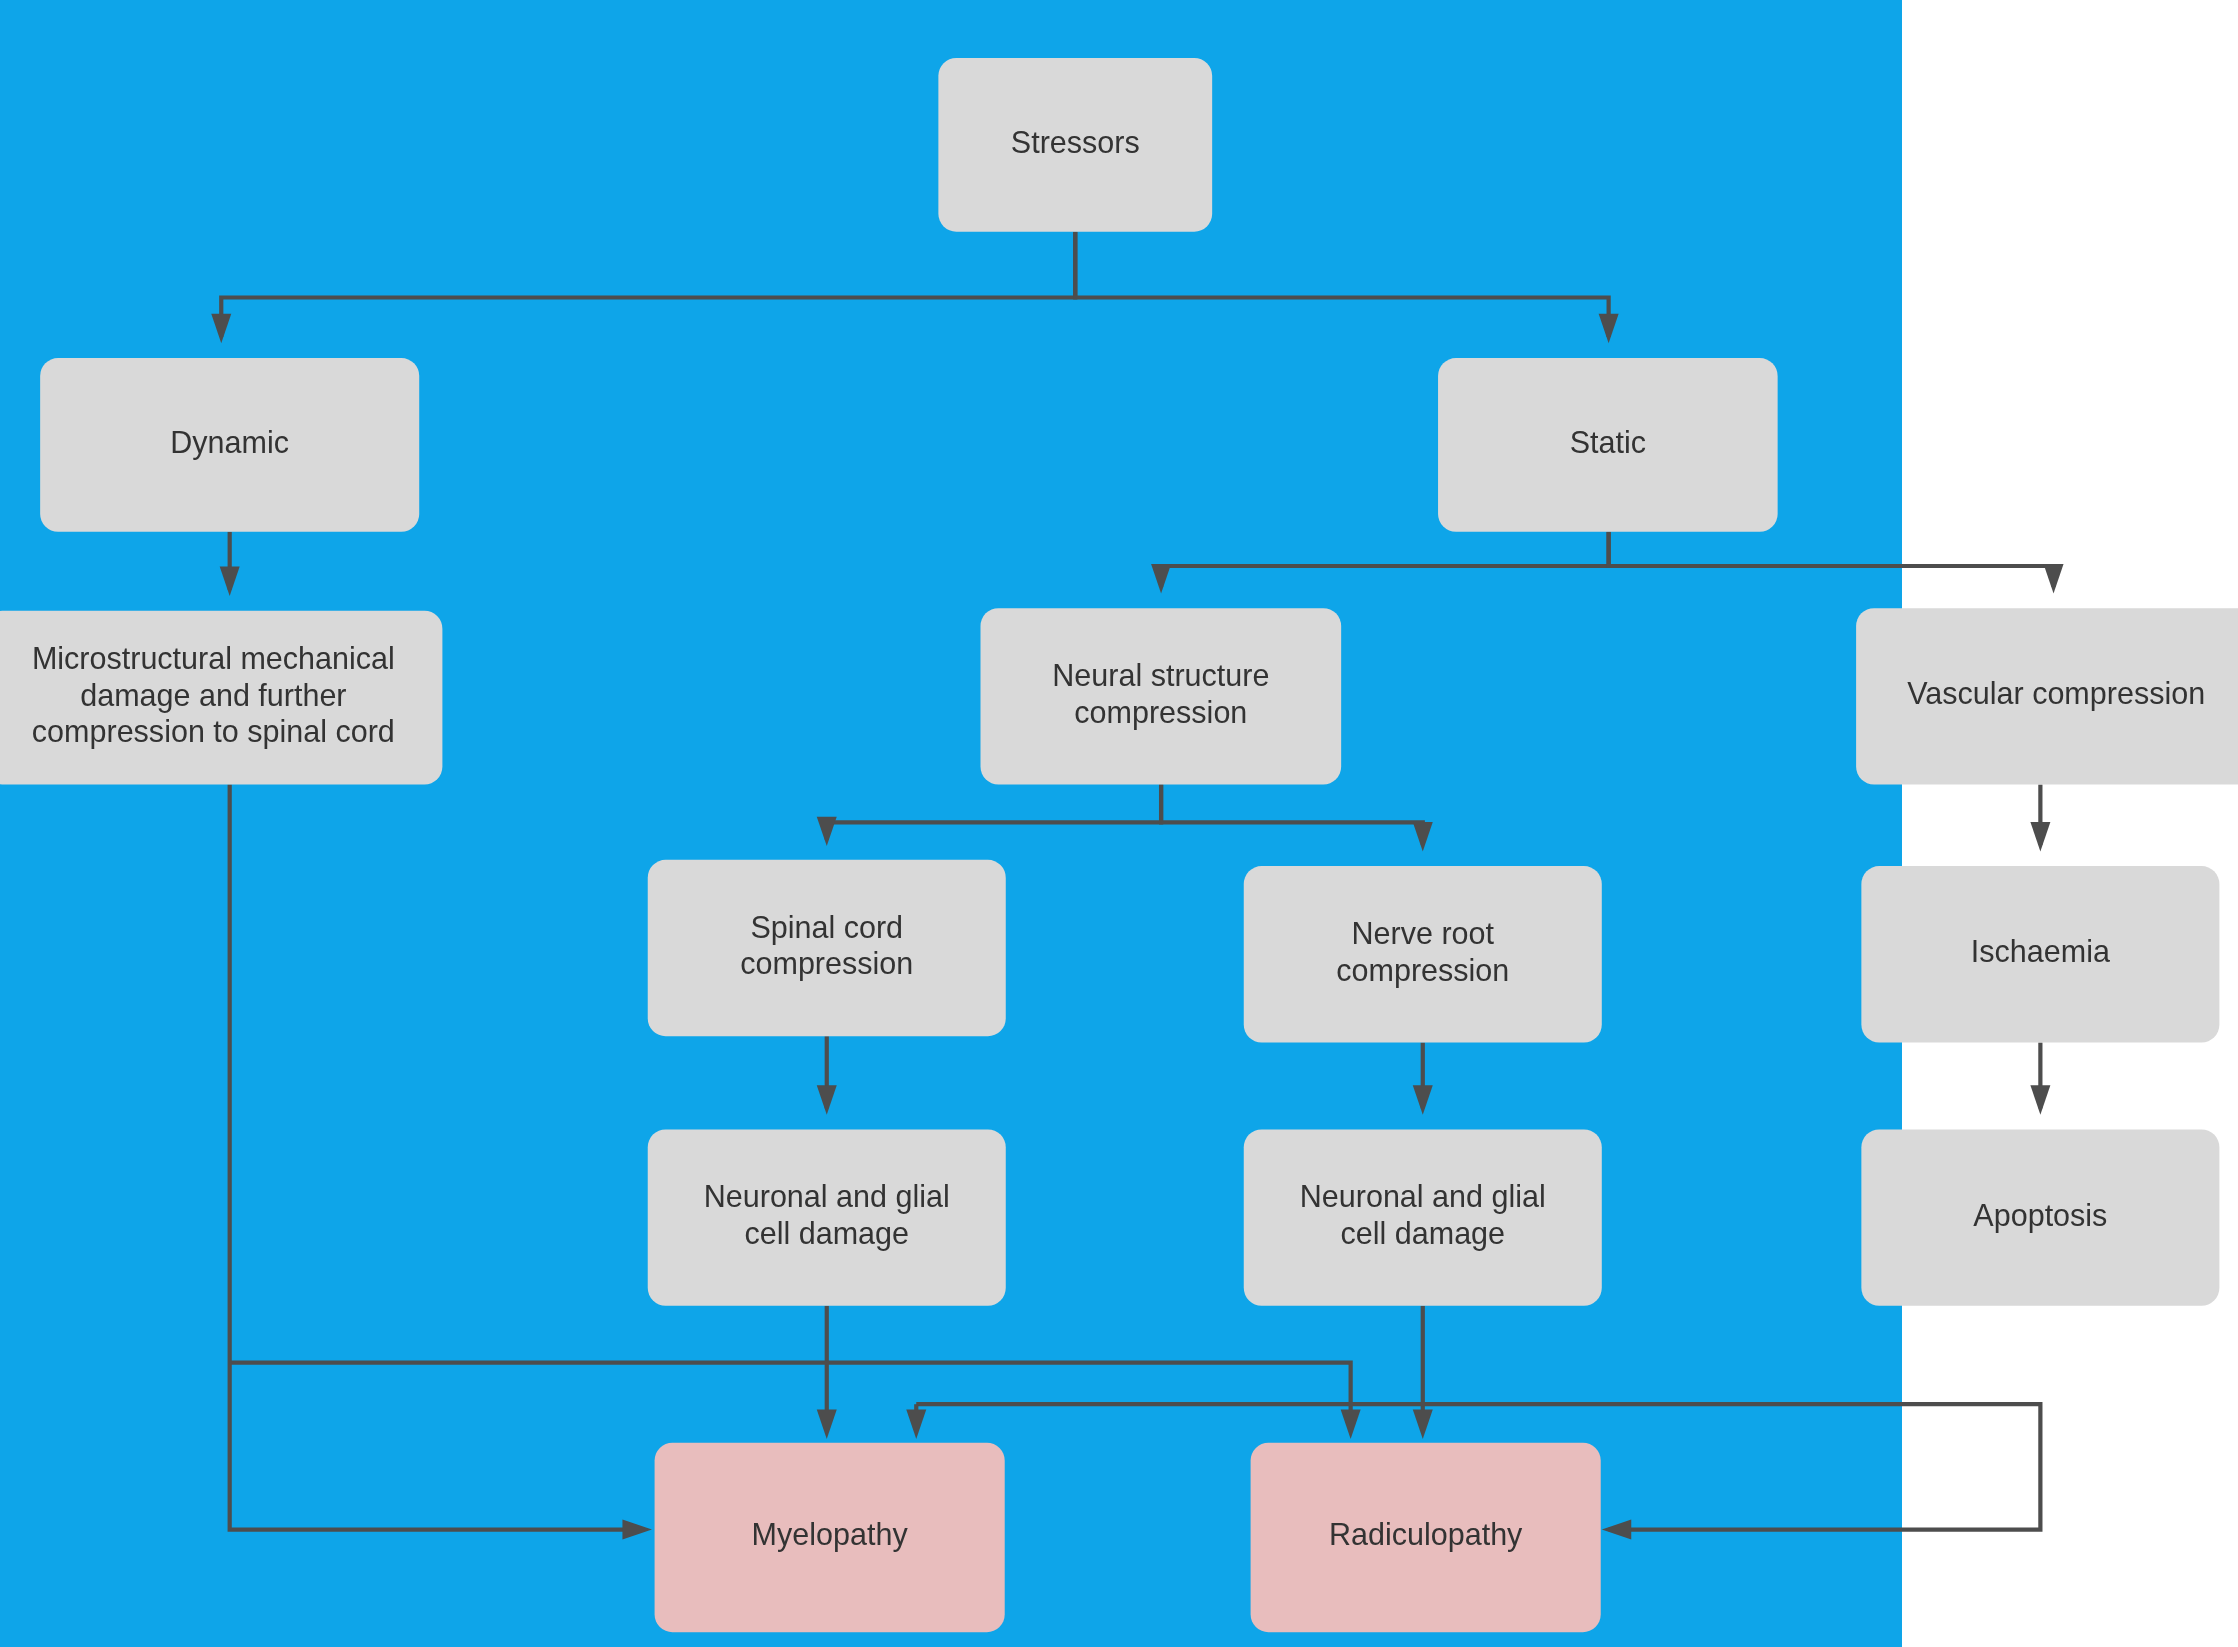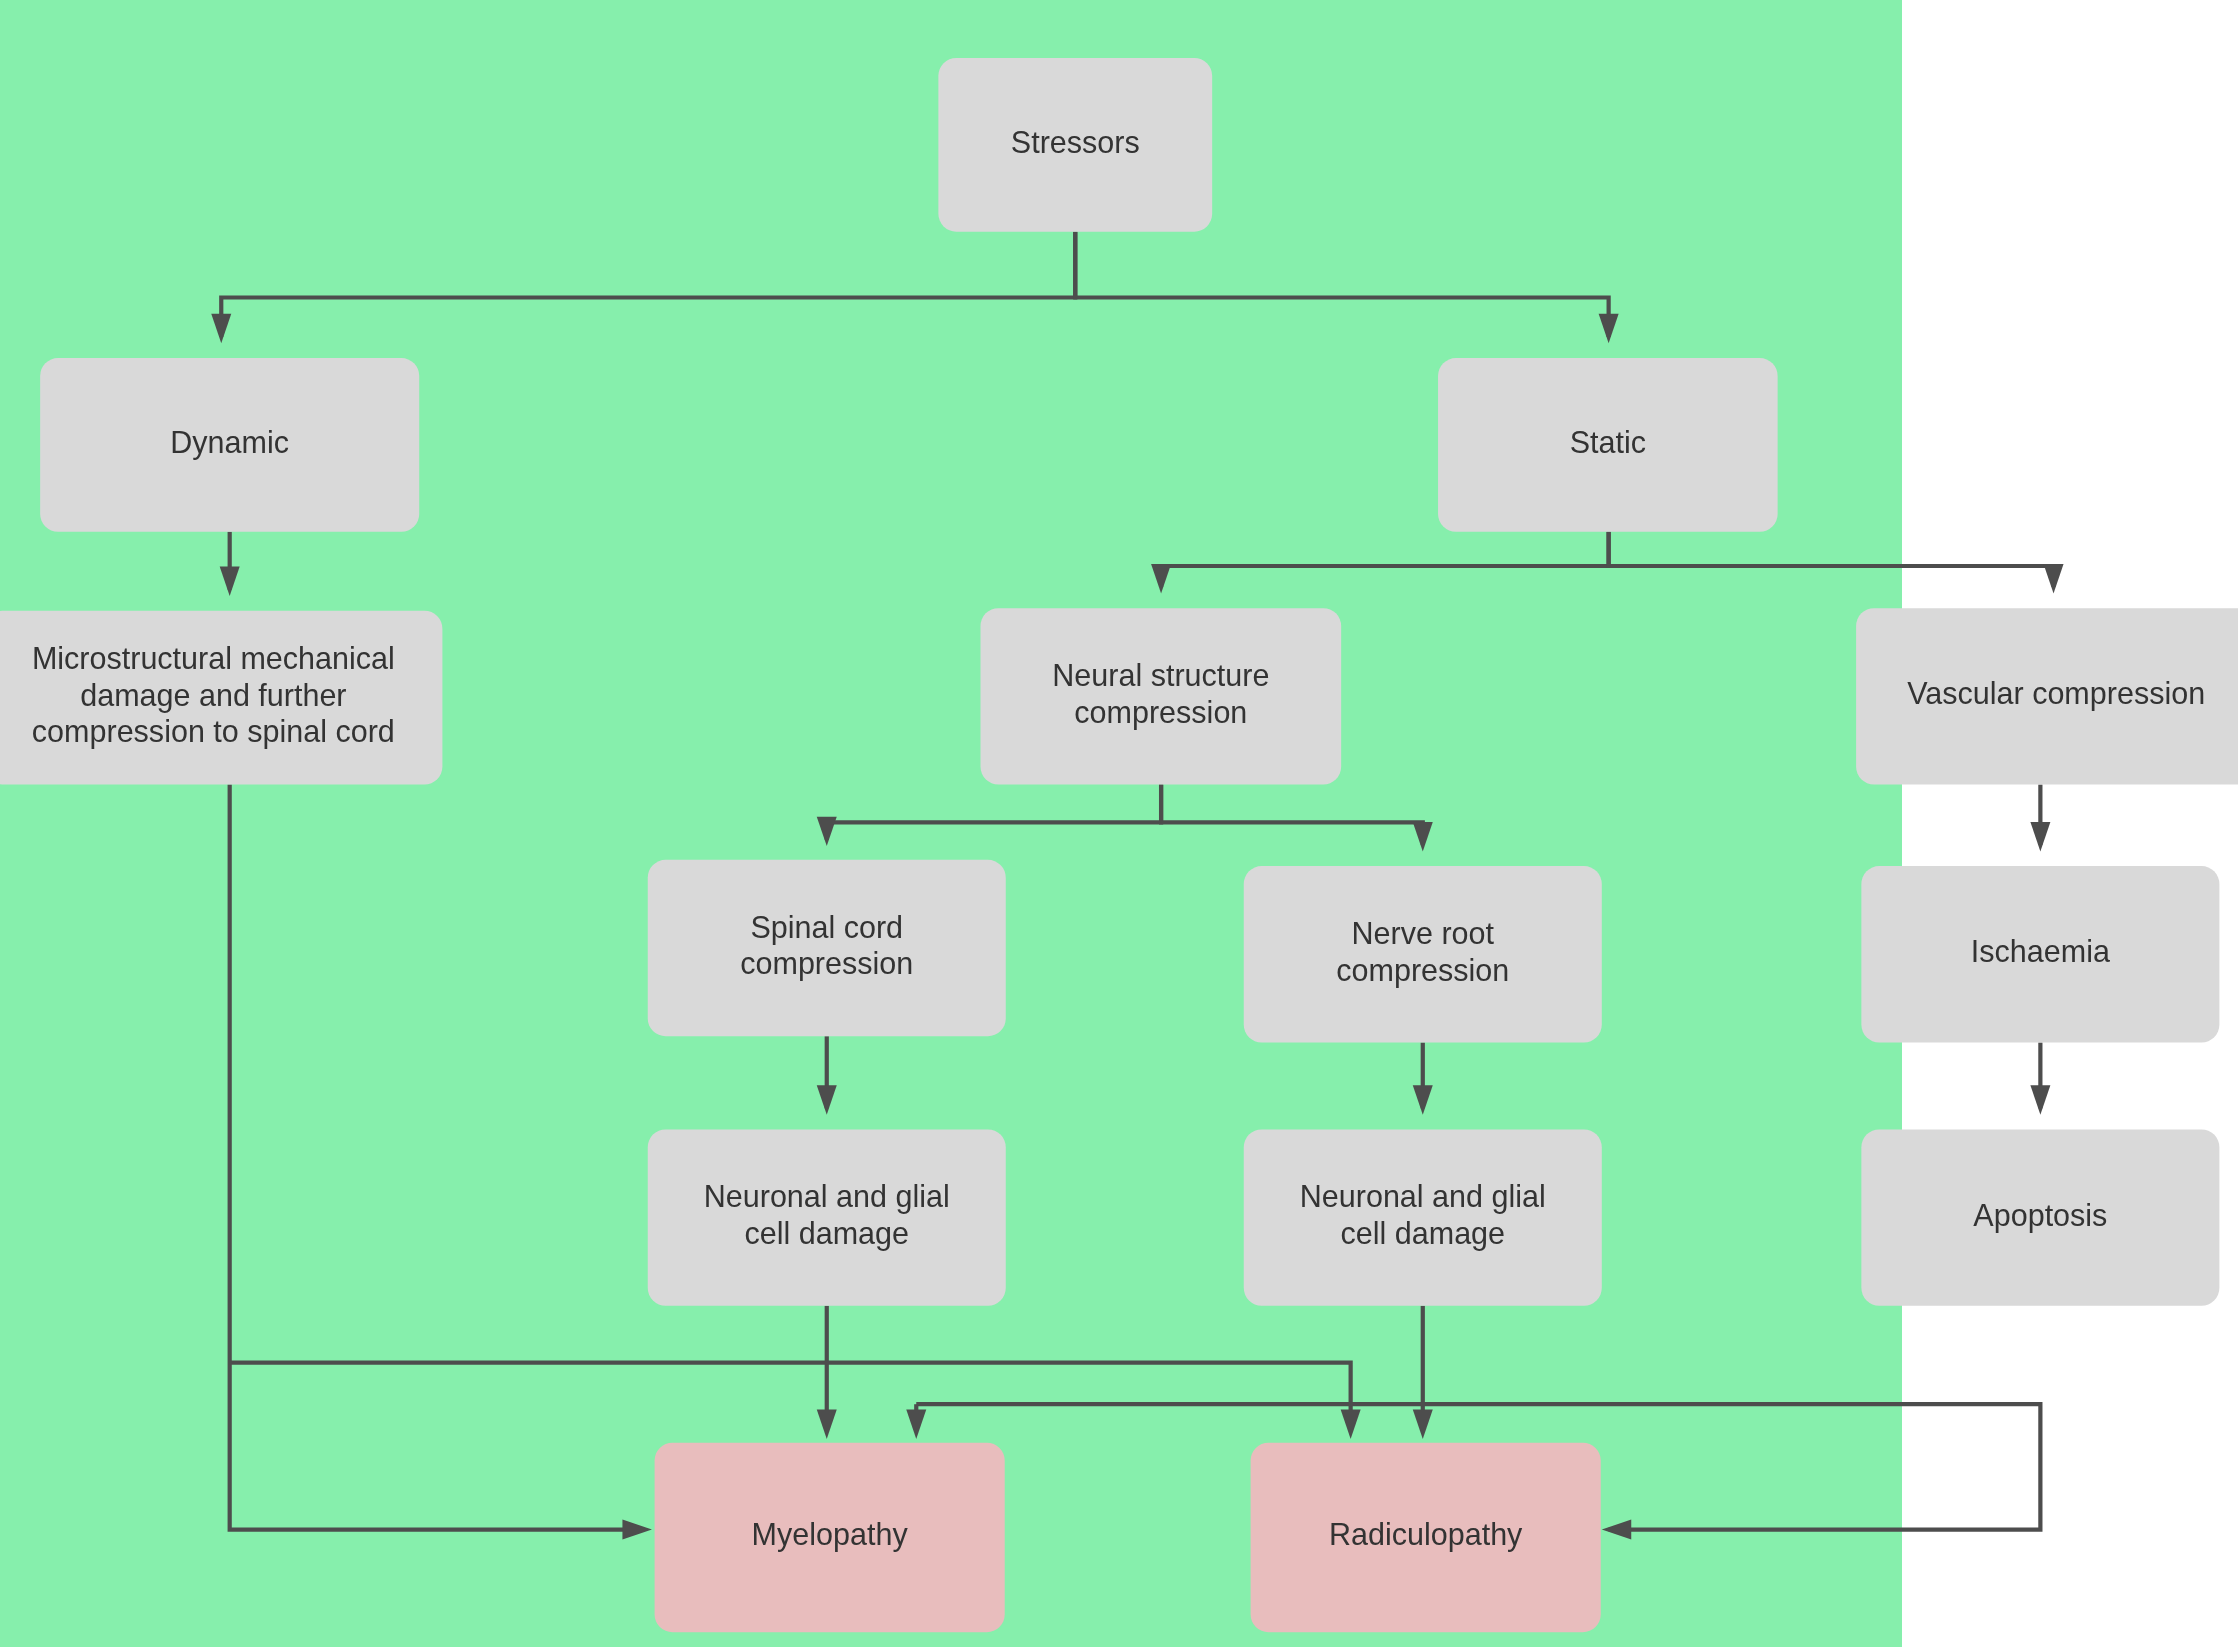--- a/index.html
+++ b/index.html
@@ -10,21 +10,21 @@
   body {
     width: 2239px;
     height: 1648px;
     font-family: "Liberation Sans", sans-serif;
     overflow: hidden;
   }
   #flowchart-root {
     position: relative;
     width: 1902px;
     height: 1648px;
-    background: #86efac;
+    background: #0ea5e9;
   }
   svg.diagram-canvas {
     position: absolute;
     top: 0;
     left: 0;
     width: 2239px;
     height: 1648px;
     display: block;
   }
   .node-rect {

